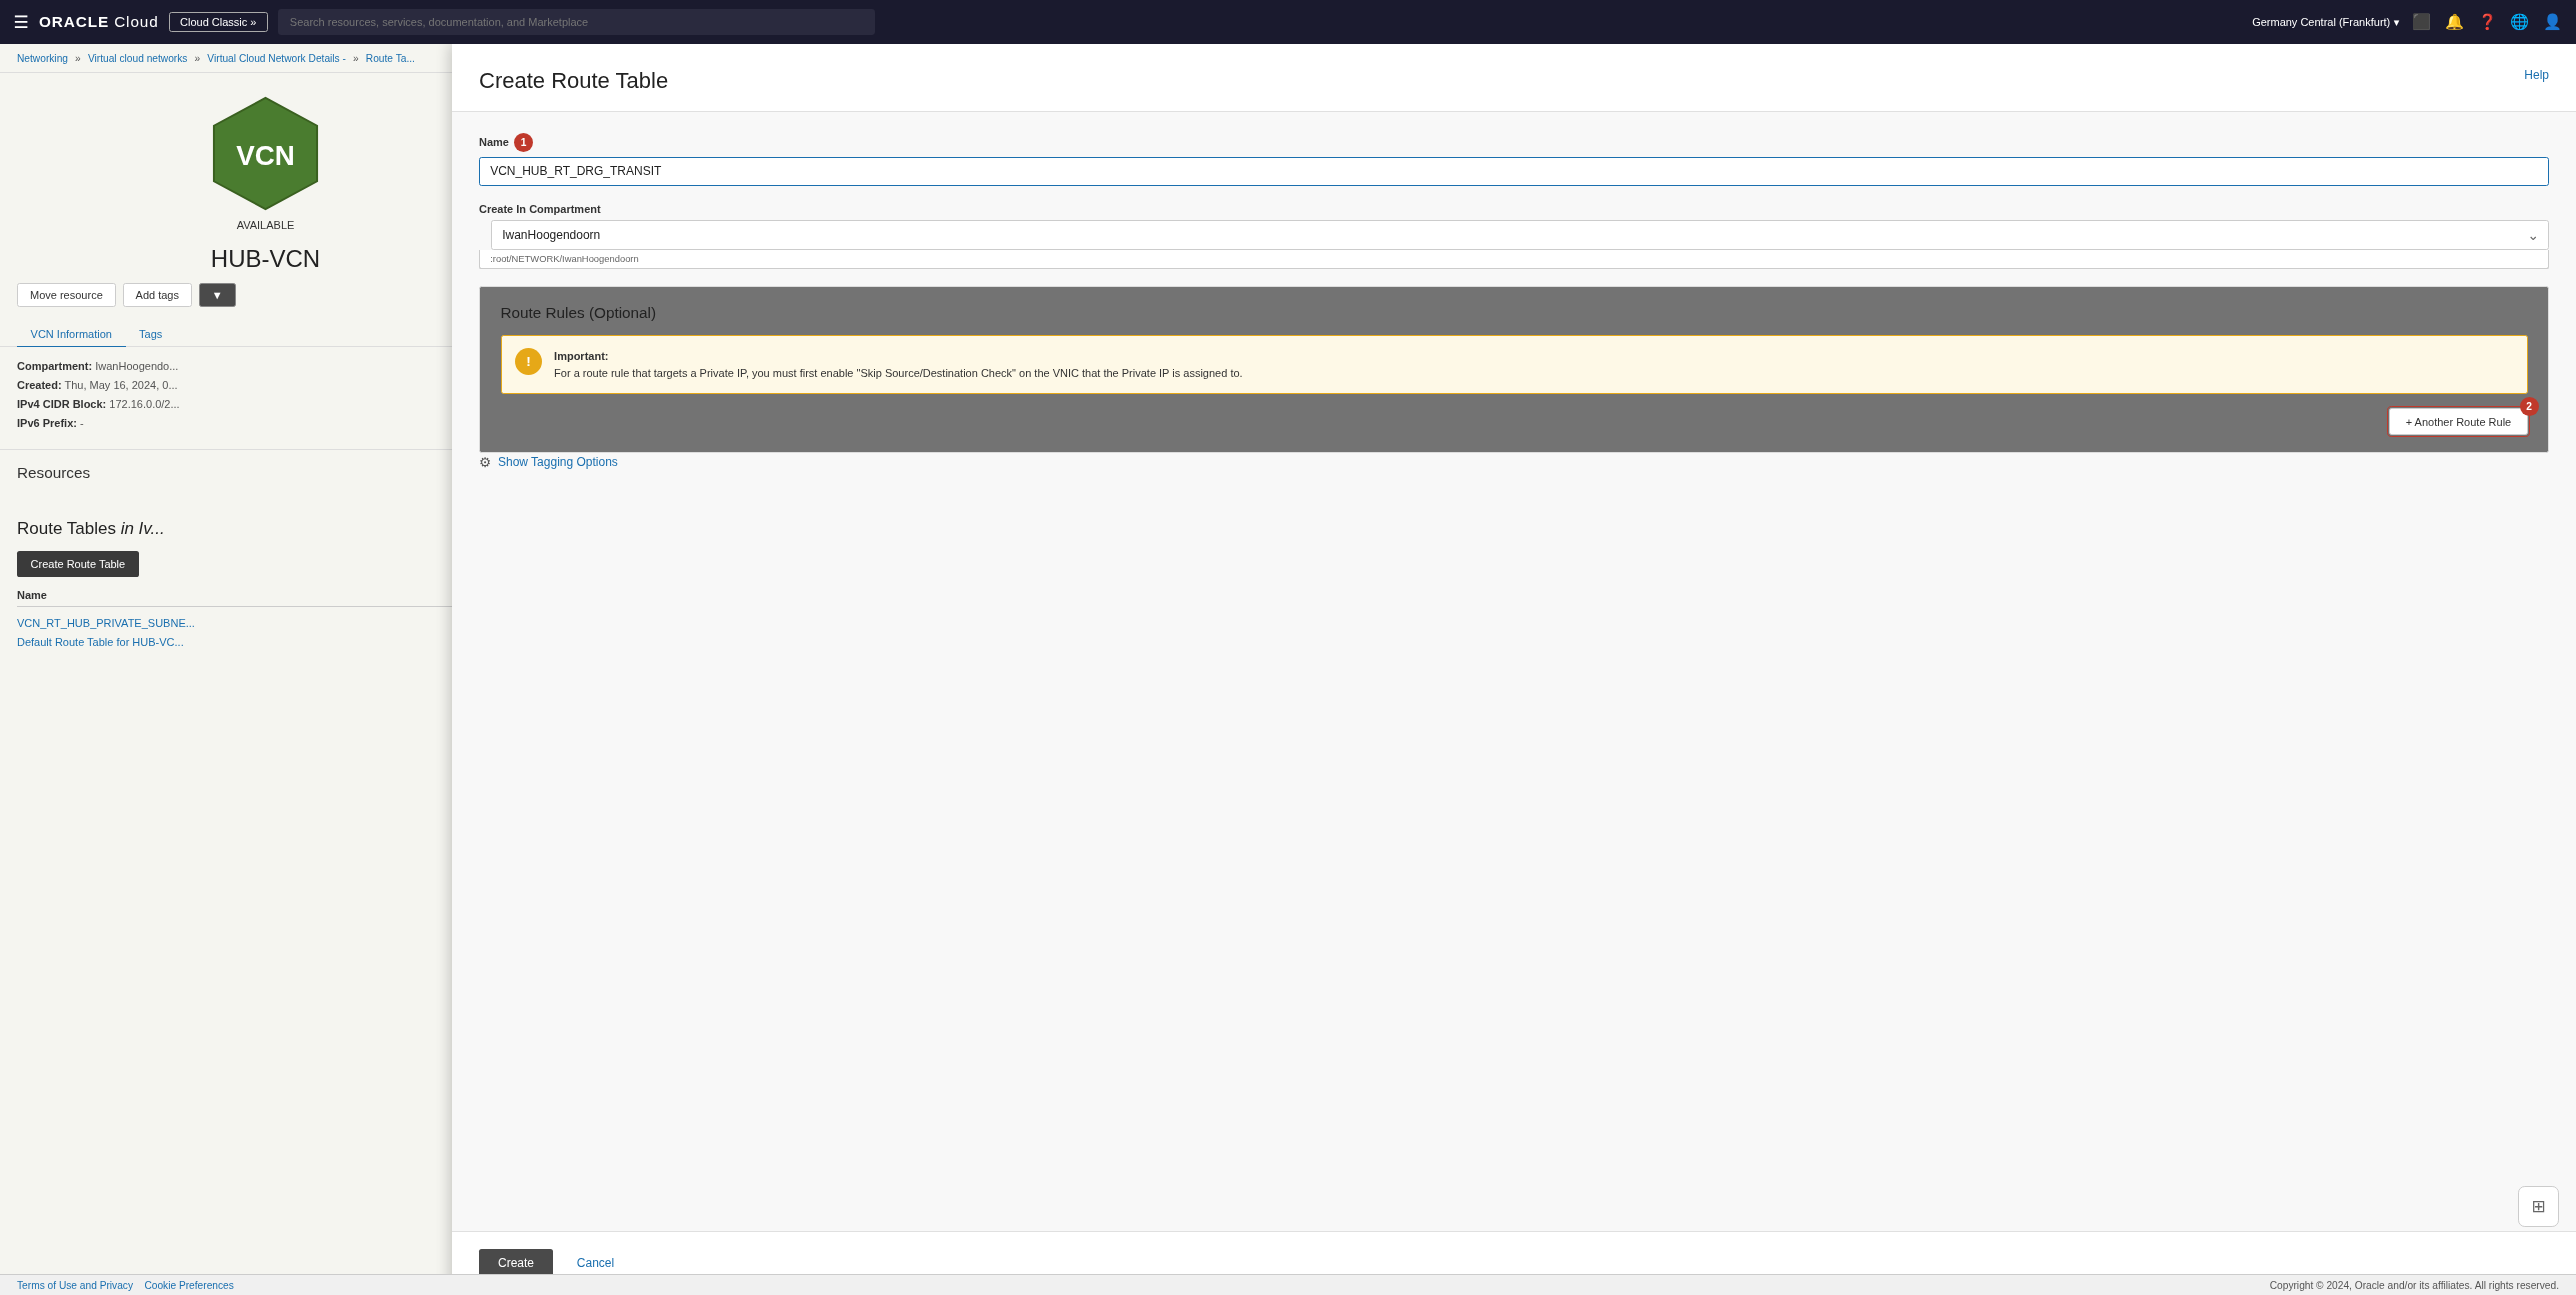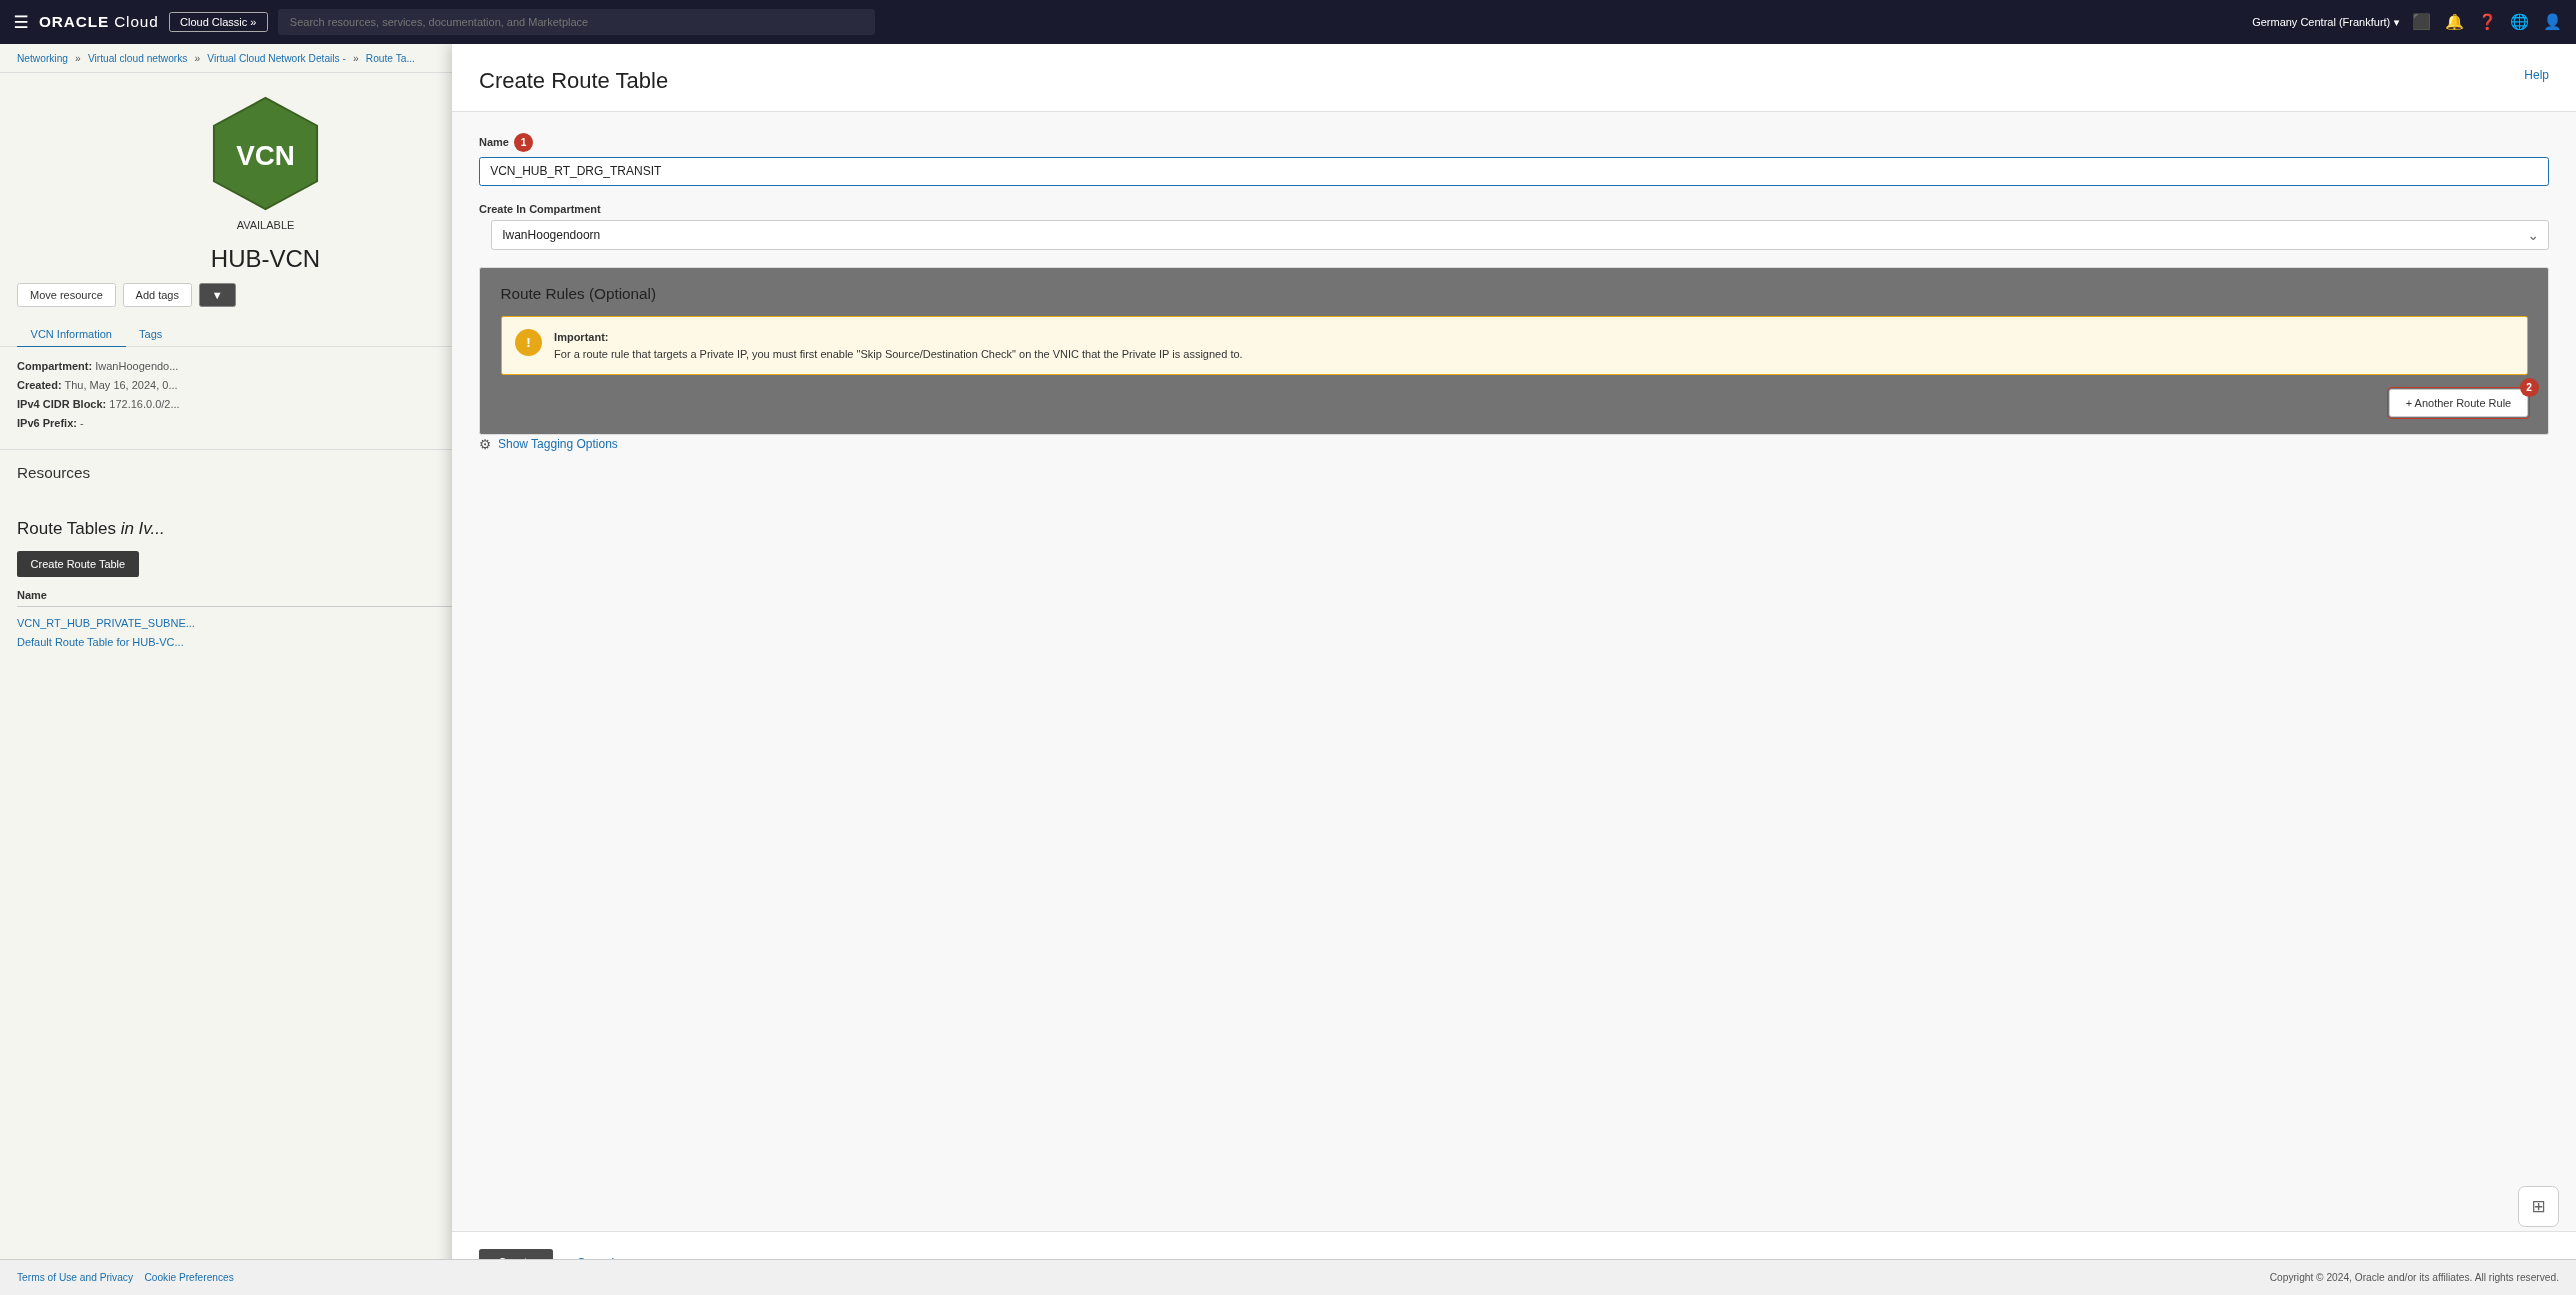--- a/index.html
+++ b/index.html
@@ -464,21 +464,21 @@
       z-index: 70;
     }
     .help-widget-icon { font-size: 17px; color: #666; }
 
     
     .footer-bar {
       position: fixed;
       bottom: 0;
       left: 0;
       right: 0;
-      height: 36px;
+      height: 21px;
       background: #f0f0f0;
       border-top: 0.9px solid #ccc;
       display: flex;
       align-items: center;
       justify-content: space-between;
       padding: 0 17px;
       font-size: 10.2px;
       color: #555;
       z-index: 200;
     }
@@ -603,20 +603,21 @@
         <input class="form-input" type="text" value="VCN_HUB_RT_DRG_TRANSIT" style="">
       </div>
 
       <div class="form-group">
         <div class="form-label">Create In Compartment</div>
         <div class="select-wrapper">
           <select class="form-select">
             <option>IwanHoogendoorn</option>
           </select>
         </div>
+        <div class="compartment-path">:root/NETWORK/IwanHoogendoorn</div>
       </div>
 
       <div class="route-rules-section">
         <div class="route-rules-title">Route Rules (Optional)</div>
 
         <div class="warning-box">
           <div class="warning-icon">!</div>
           <div class="warning-text">
             <strong>Important:</strong>
             <br>

